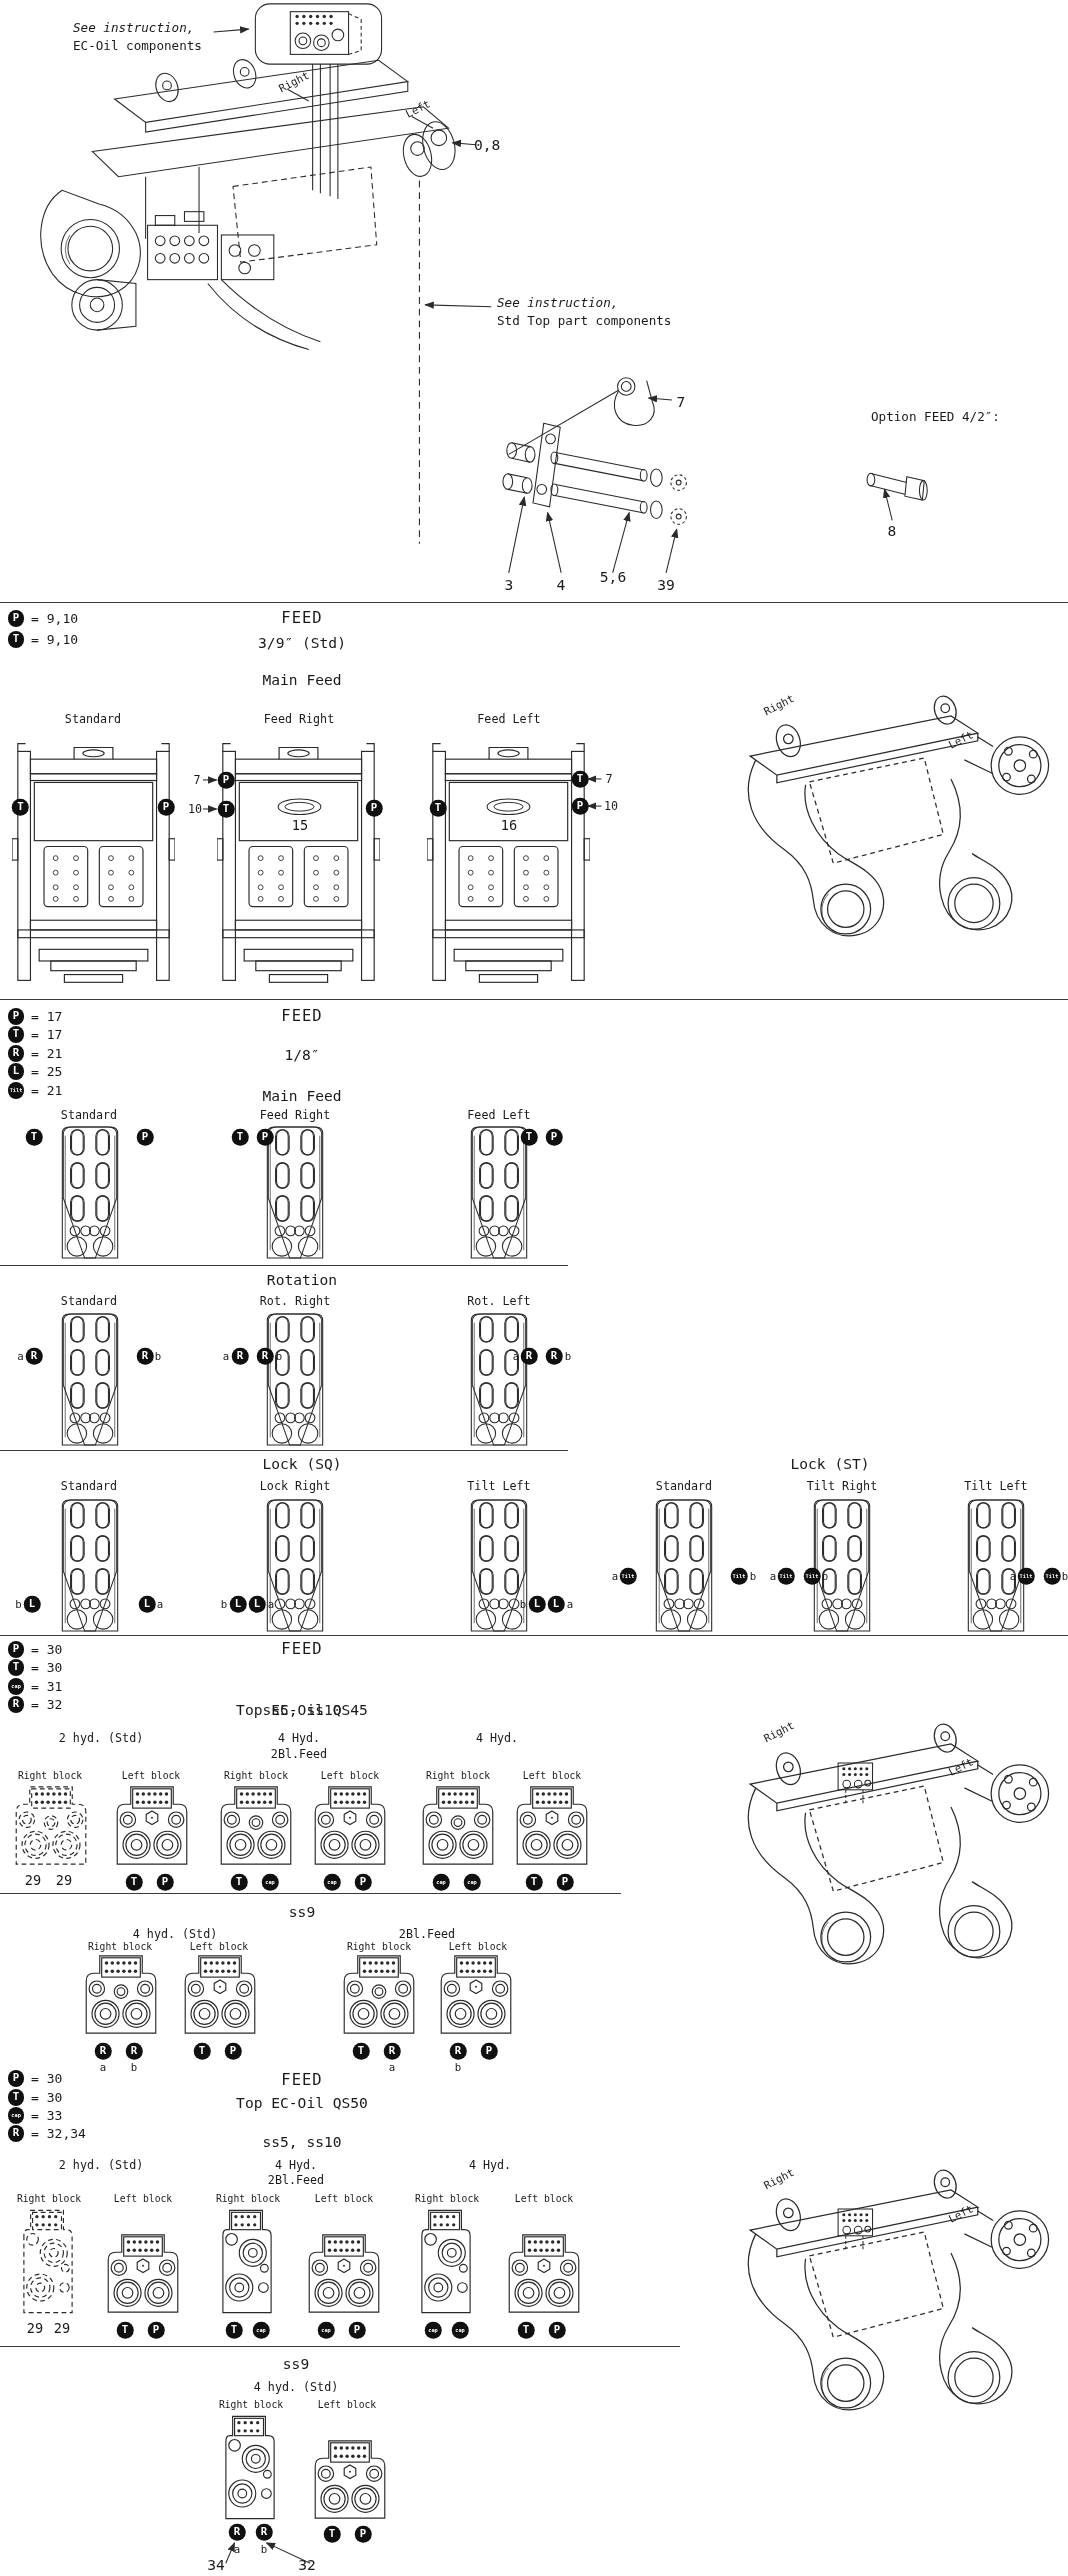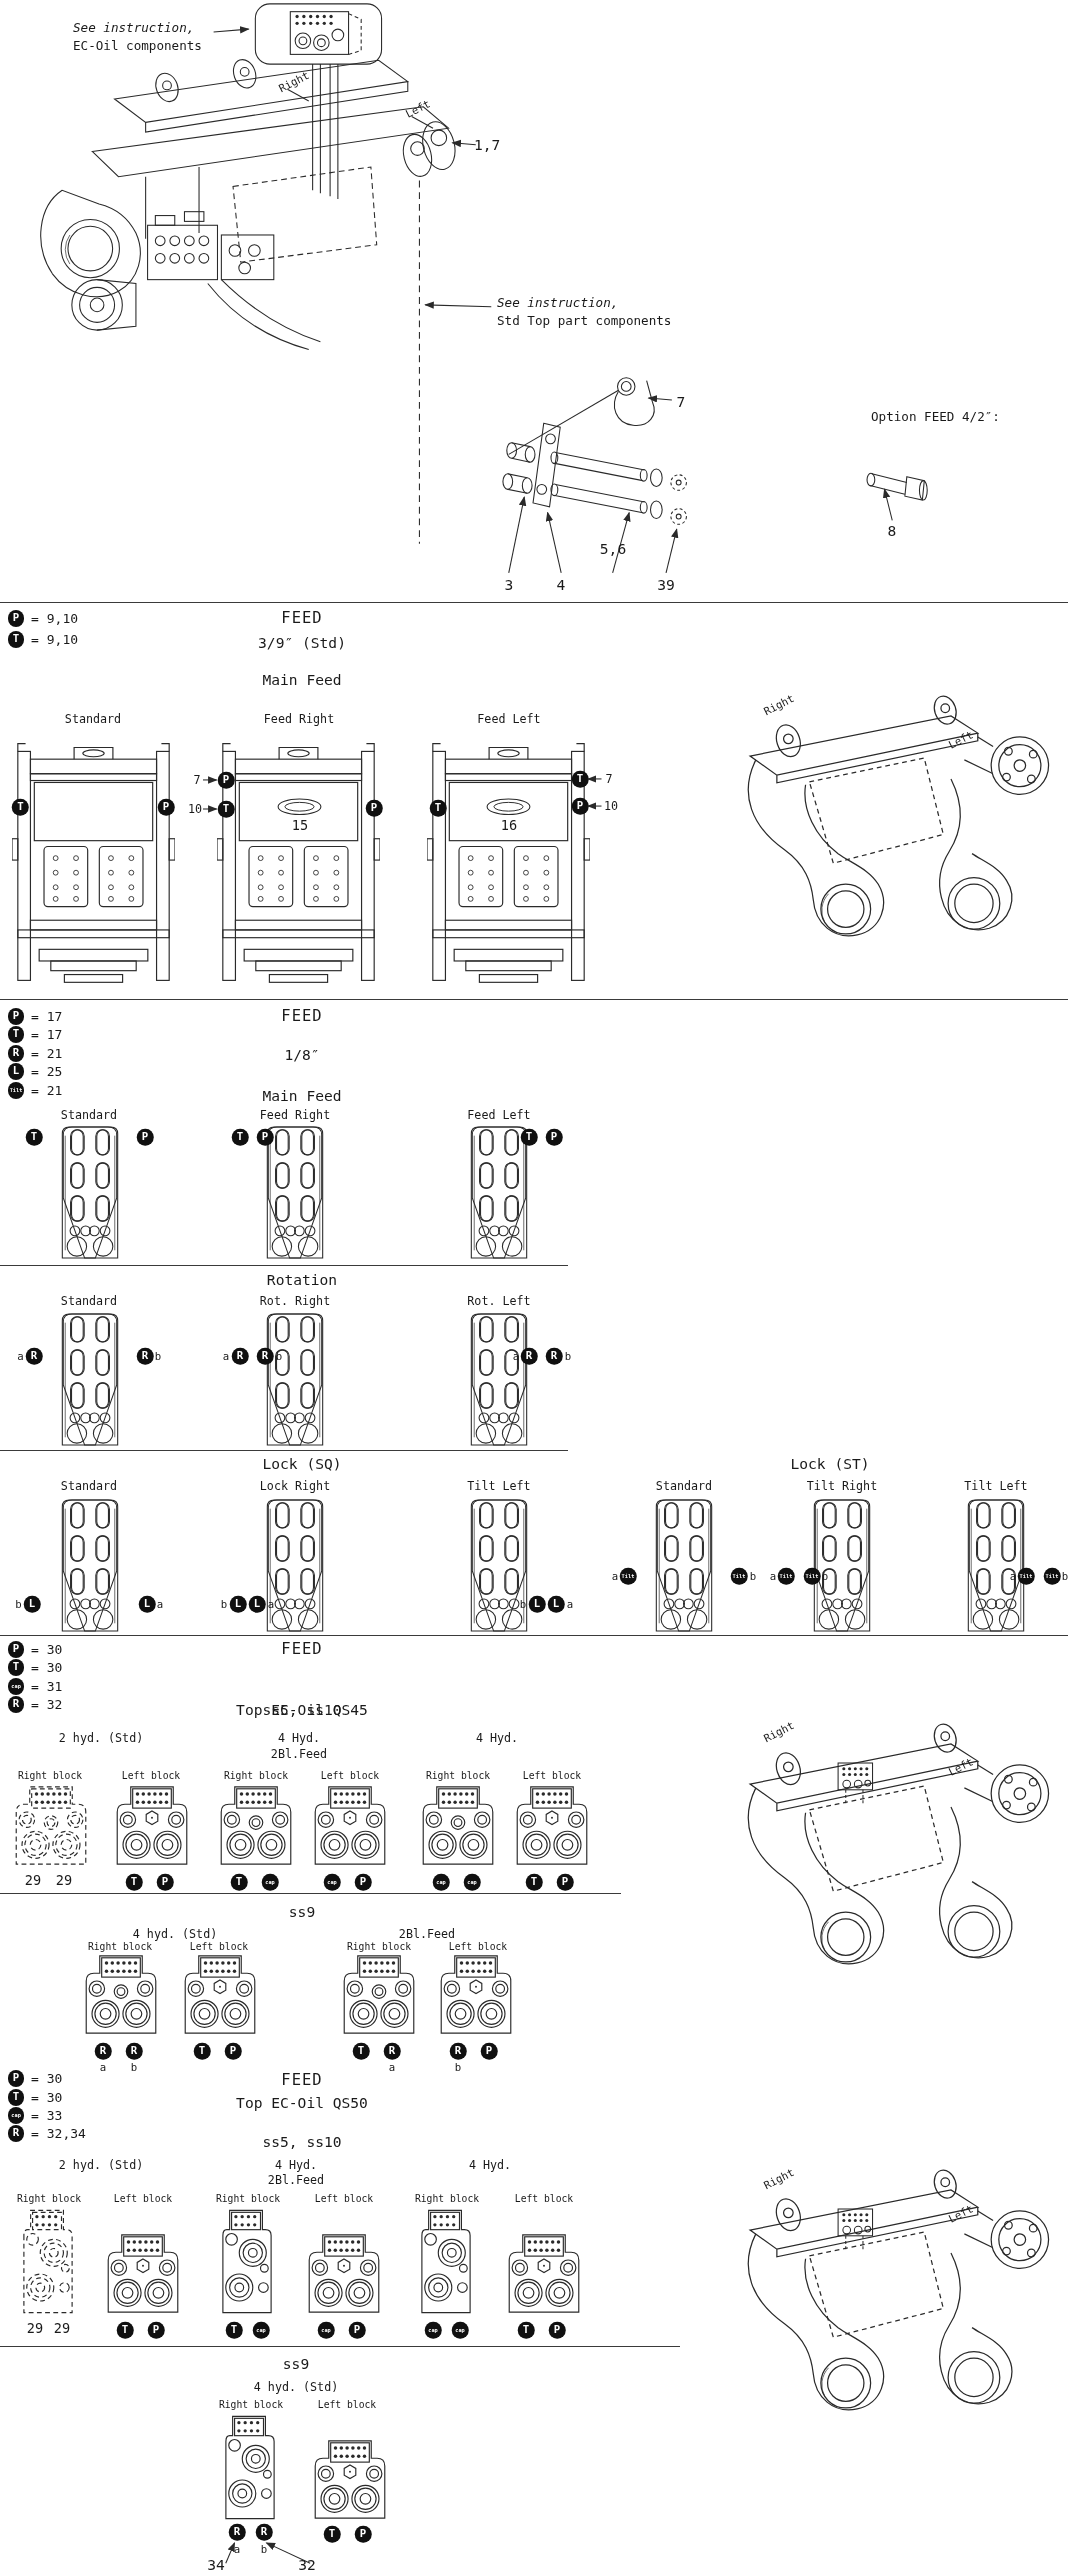--- a/index.html
+++ b/index.html
@@ -357,29 +357,29 @@
       <line x1="919" y1="536" x2="911" y2="504" marker-end="url(#ah)"></line>
     </g>
   </svg>
 
   <div class="abs txt" style="left:73px;top:19.4px">
     <div class="it">See instruction,</div>
     <div>EC-Oil components</div>
   </div>
   <div class="abs rot" style="left:294px;top:82px">Right</div>
   <div class="abs rot" style="left:418px;top:109px">Left</div>
-  <div class="abs num" style="left:474px;top:136px">1,7</div>
+  <div class="abs num" style="left:474px;top:136px">0,8</div>
   <div class="abs txt" style="left:497px;top:294px">
     <div class="it">See instruction,</div>
     <div>Std Top part components</div>
   </div>
   <div class="abs ctr num" style="left:681px;top:401px">7</div>
   <div class="abs ctr num" style="left:509px;top:584px">3</div>
   <div class="abs ctr num" style="left:561px;top:584px">4</div>
-  <div class="abs ctr num" style="left:613px;top:548px">5,6</div>
+  <div class="abs ctr num" style="left:613px;top:576px">5,6</div>
   <div class="abs ctr num" style="left:666px;top:584px">39</div>
   <div class="abs txt" style="left:871px;top:408px">Option FEED 4/2″:</div>
   <div class="abs ctr num" style="left:892px;top:530px">8</div>
 
   <div class="divider" style="left:0;top:602px;width:1068px"></div>
 
   <div class="leg" style="left:7.8px;top:610px">
     <span class="badge">P</span>
     <span>= 9,10</span>
   </div>

